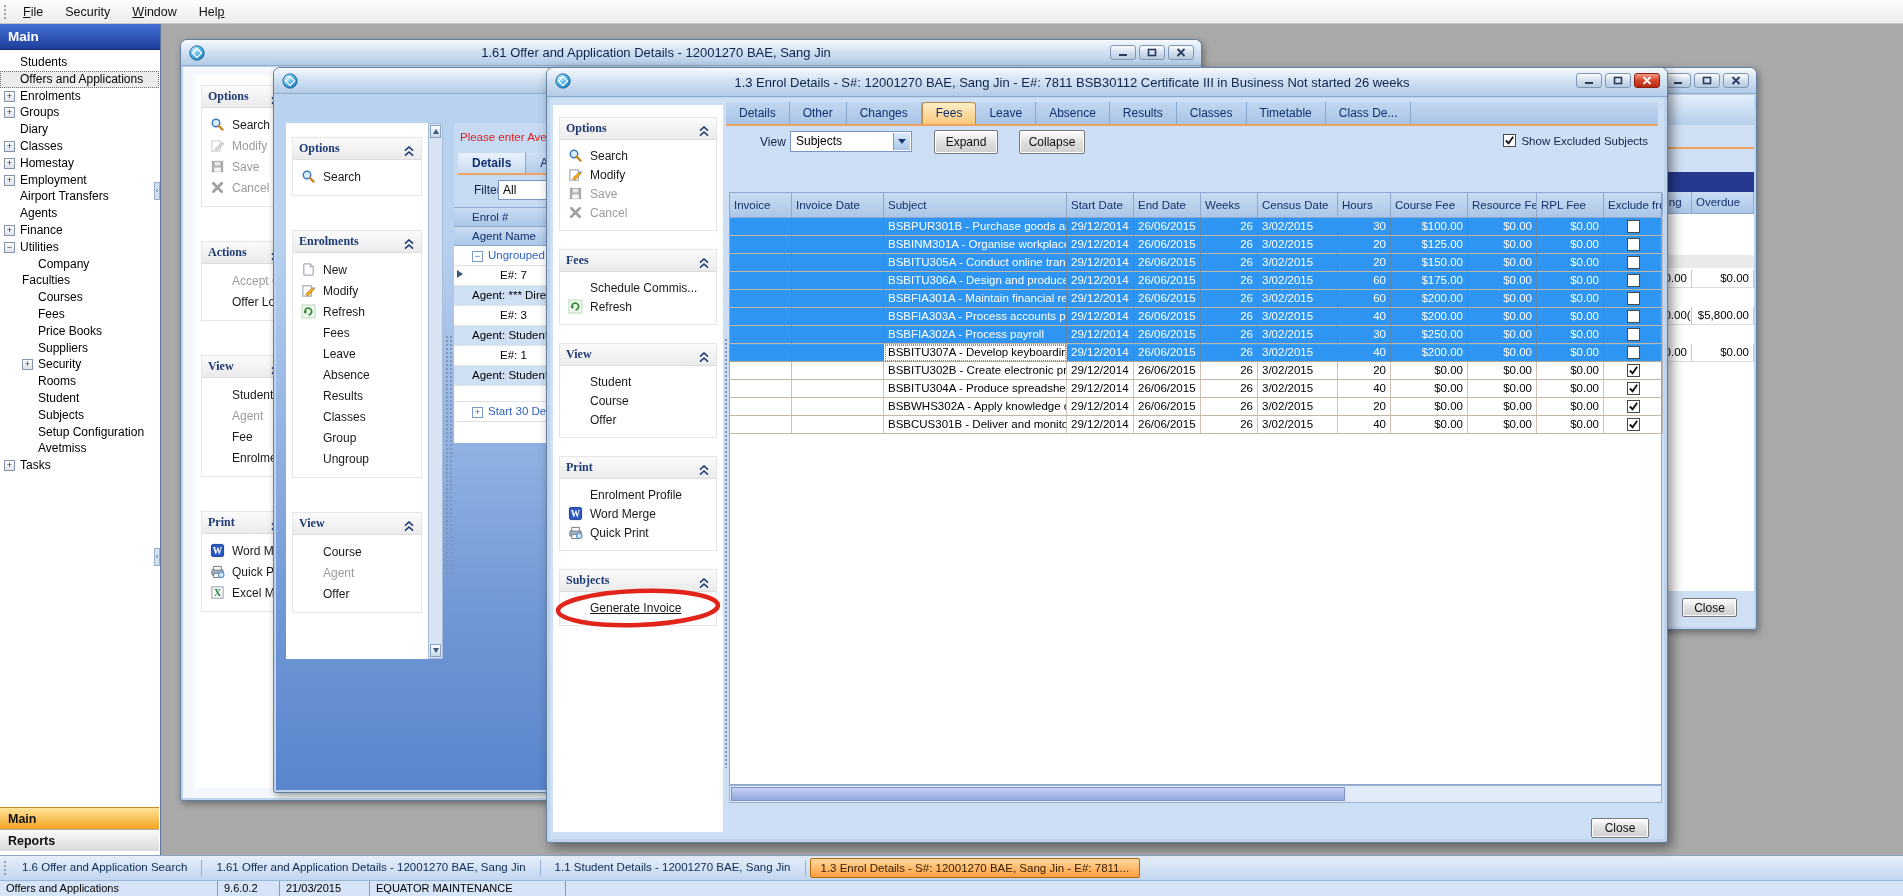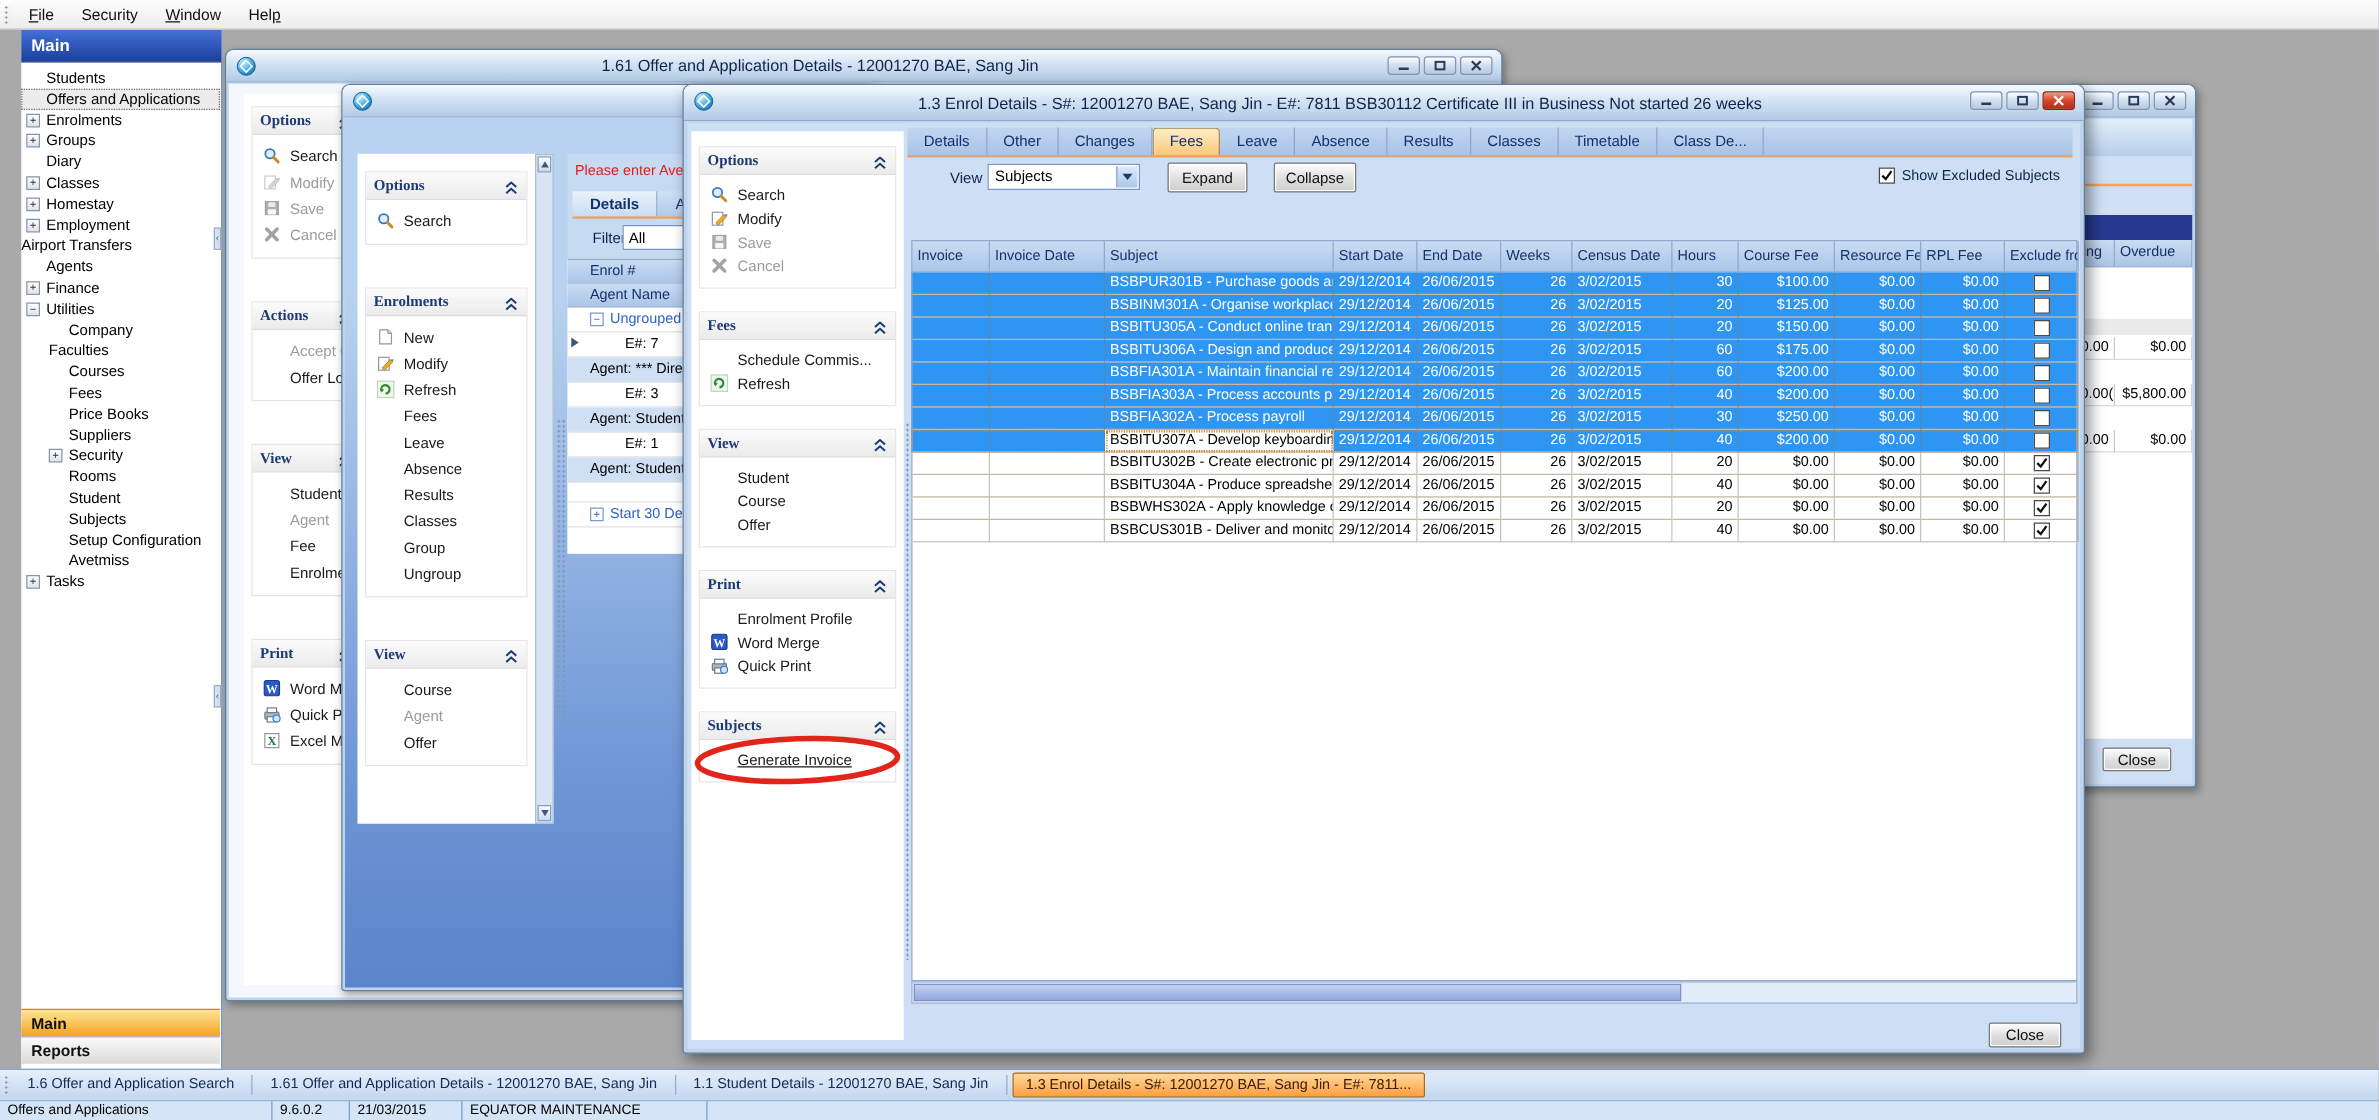--- a/index.html
+++ b/index.html
@@ -14,21 +14,21 @@
   .mgrip { width:5px; height:16px; margin:0 4px 0 3px;
     background-image:radial-gradient(#9aa0a8 1px, transparent 1px); background-size:4px 4px; }
   .menu-item { padding:0 11px; height:22px; line-height:22px; cursor:default; }
   .menu-item u { text-decoration:underline; }
 
   
   #mdi { position:absolute; left:0; top:24px; width:1903px; height:831px; background:#a9a9a9; }
 
   
   #sidebar { position:absolute; left:0; top:0; width:161px; height:831px; background:#fff;
-    border-right:1px solid #5d77a0;margin-left:17px; }
+    border-right:1px solid #5d77a0; }
   #sb-head { height:26px; background:linear-gradient(#4470d6,#1c3f9c); color:#fff; font-weight:bold;
     font-size:13.5px; line-height:26px; padding-left:8px; border-bottom:1px solid #12296b; }
   #tree { position:absolute; left:0; top:30px; right:1px; }
   .tree-item { position:relative; height:16.8px; line-height:16.8px; font-size:12px; color:#000;
     white-space:nowrap; overflow:hidden; }
   .tree-item.sel { background:#ececec; outline:1px dotted #6f6f6f; outline-offset:-1px; }
   .exp { position:absolute; top:3px; width:11px; height:11px; border:1px solid #8494ac;
     background:linear-gradient(#fff,#dfe3ea); font-size:9px; line-height:9px; text-align:center;
     color:#333; }
   .sb-grip { position:absolute; right:0; width:6px; height:18px; background:#d5e0ef;
@@ -235,21 +235,21 @@
       <div id="sb-head">Main</div>
       <div id="tree">
           <div class="tree-item"><span style="padding-left: 20px;">Students</span></div>
           <div class="tree-item sel"><span style="padding-left: 20px;">Offers and Applications</span></div>
           <div class="tree-item"><span class="exp" style="left: 4px;">+</span><span style="padding-left: 20px;">Enrolments</span></div>
           <div class="tree-item"><span class="exp" style="left: 4px;">+</span><span style="padding-left: 20px;">Groups</span></div>
           <div class="tree-item"><span style="padding-left: 20px;">Diary</span></div>
           <div class="tree-item"><span class="exp" style="left: 4px;">+</span><span style="padding-left: 20px;">Classes</span></div>
           <div class="tree-item"><span class="exp" style="left: 4px;">+</span><span style="padding-left: 20px;">Homestay</span></div>
           <div class="tree-item"><span class="exp" style="left: 4px;">+</span><span style="padding-left: 20px;">Employment</span></div>
-          <div class="tree-item"><span style="">Airport Transfers</span></div>
+          <div class="tree-item"><span style="padding-left: 20px;">Airport Transfers</span></div>
           <div class="tree-item"><span style="padding-left: 20px;">Agents</span></div>
           <div class="tree-item"><span class="exp" style="left: 4px;">+</span><span style="padding-left: 20px;">Finance</span></div>
           <div class="tree-item"><span class="exp" style="left: 4px;">−</span><span style="padding-left: 20px;">Utilities</span></div>
           <div class="tree-item"><span style="padding-left: 38px;">Company</span></div>
           <div class="tree-item"><span style="padding-left: 22px;">Faculties</span></div>
           <div class="tree-item"><span style="padding-left: 38px;">Courses</span></div>
           <div class="tree-item"><span style="padding-left: 38px;">Fees</span></div>
           <div class="tree-item"><span style="padding-left: 38px;">Price Books</span></div>
           <div class="tree-item"><span style="padding-left: 38px;">Suppliers</span></div>
           <div class="tree-item"><span class="exp" style="left: 22px;">+</span><span style="padding-left: 38px;">Security</span></div>

